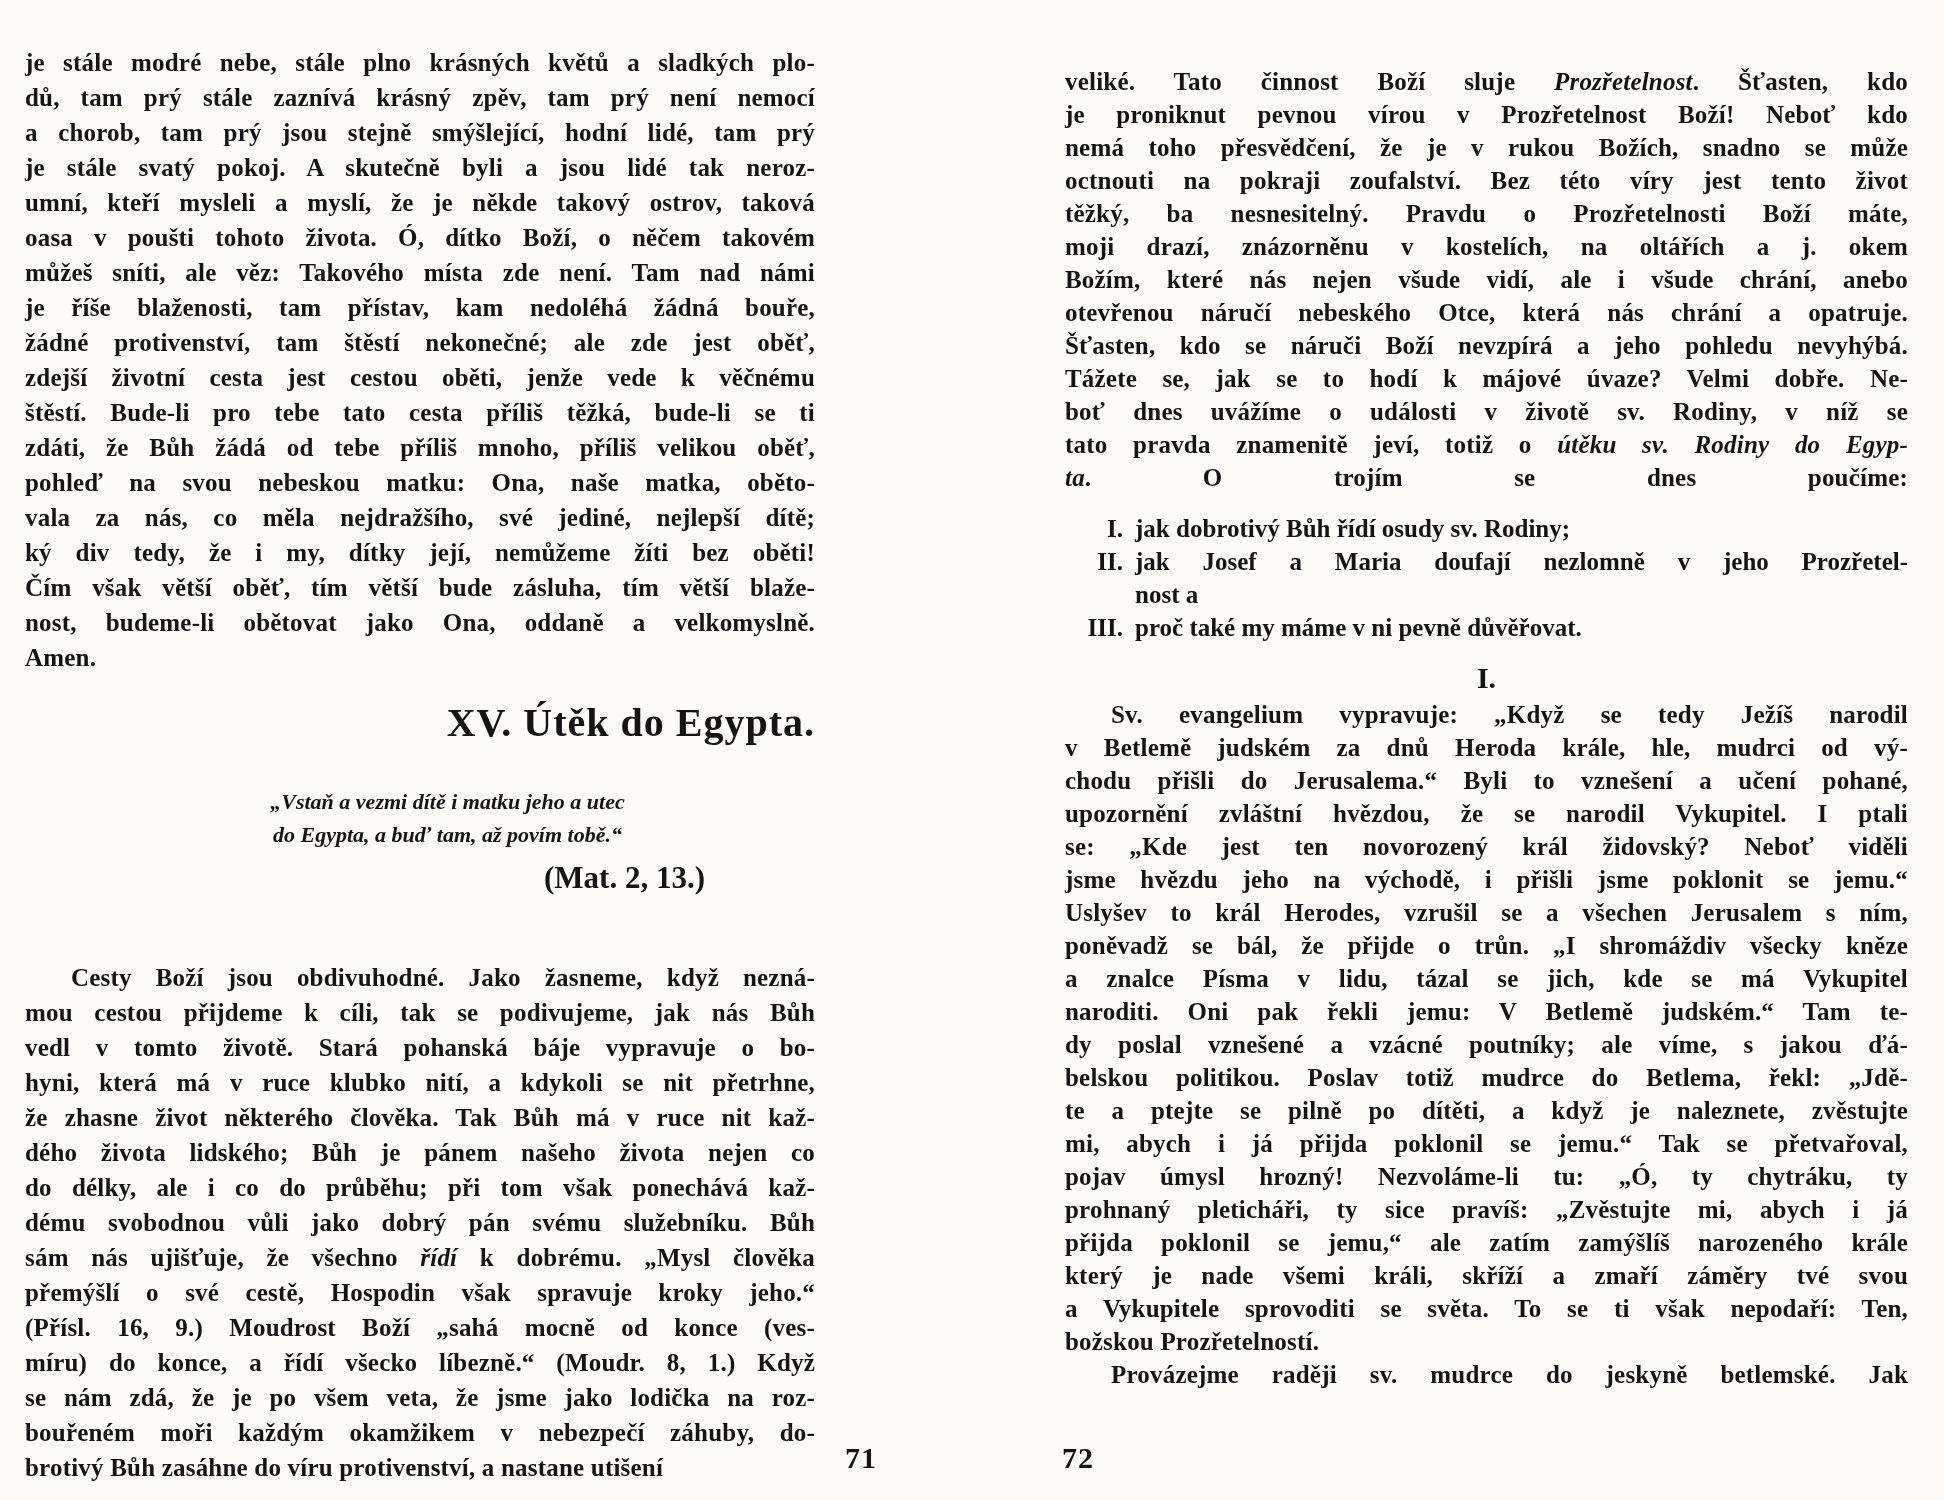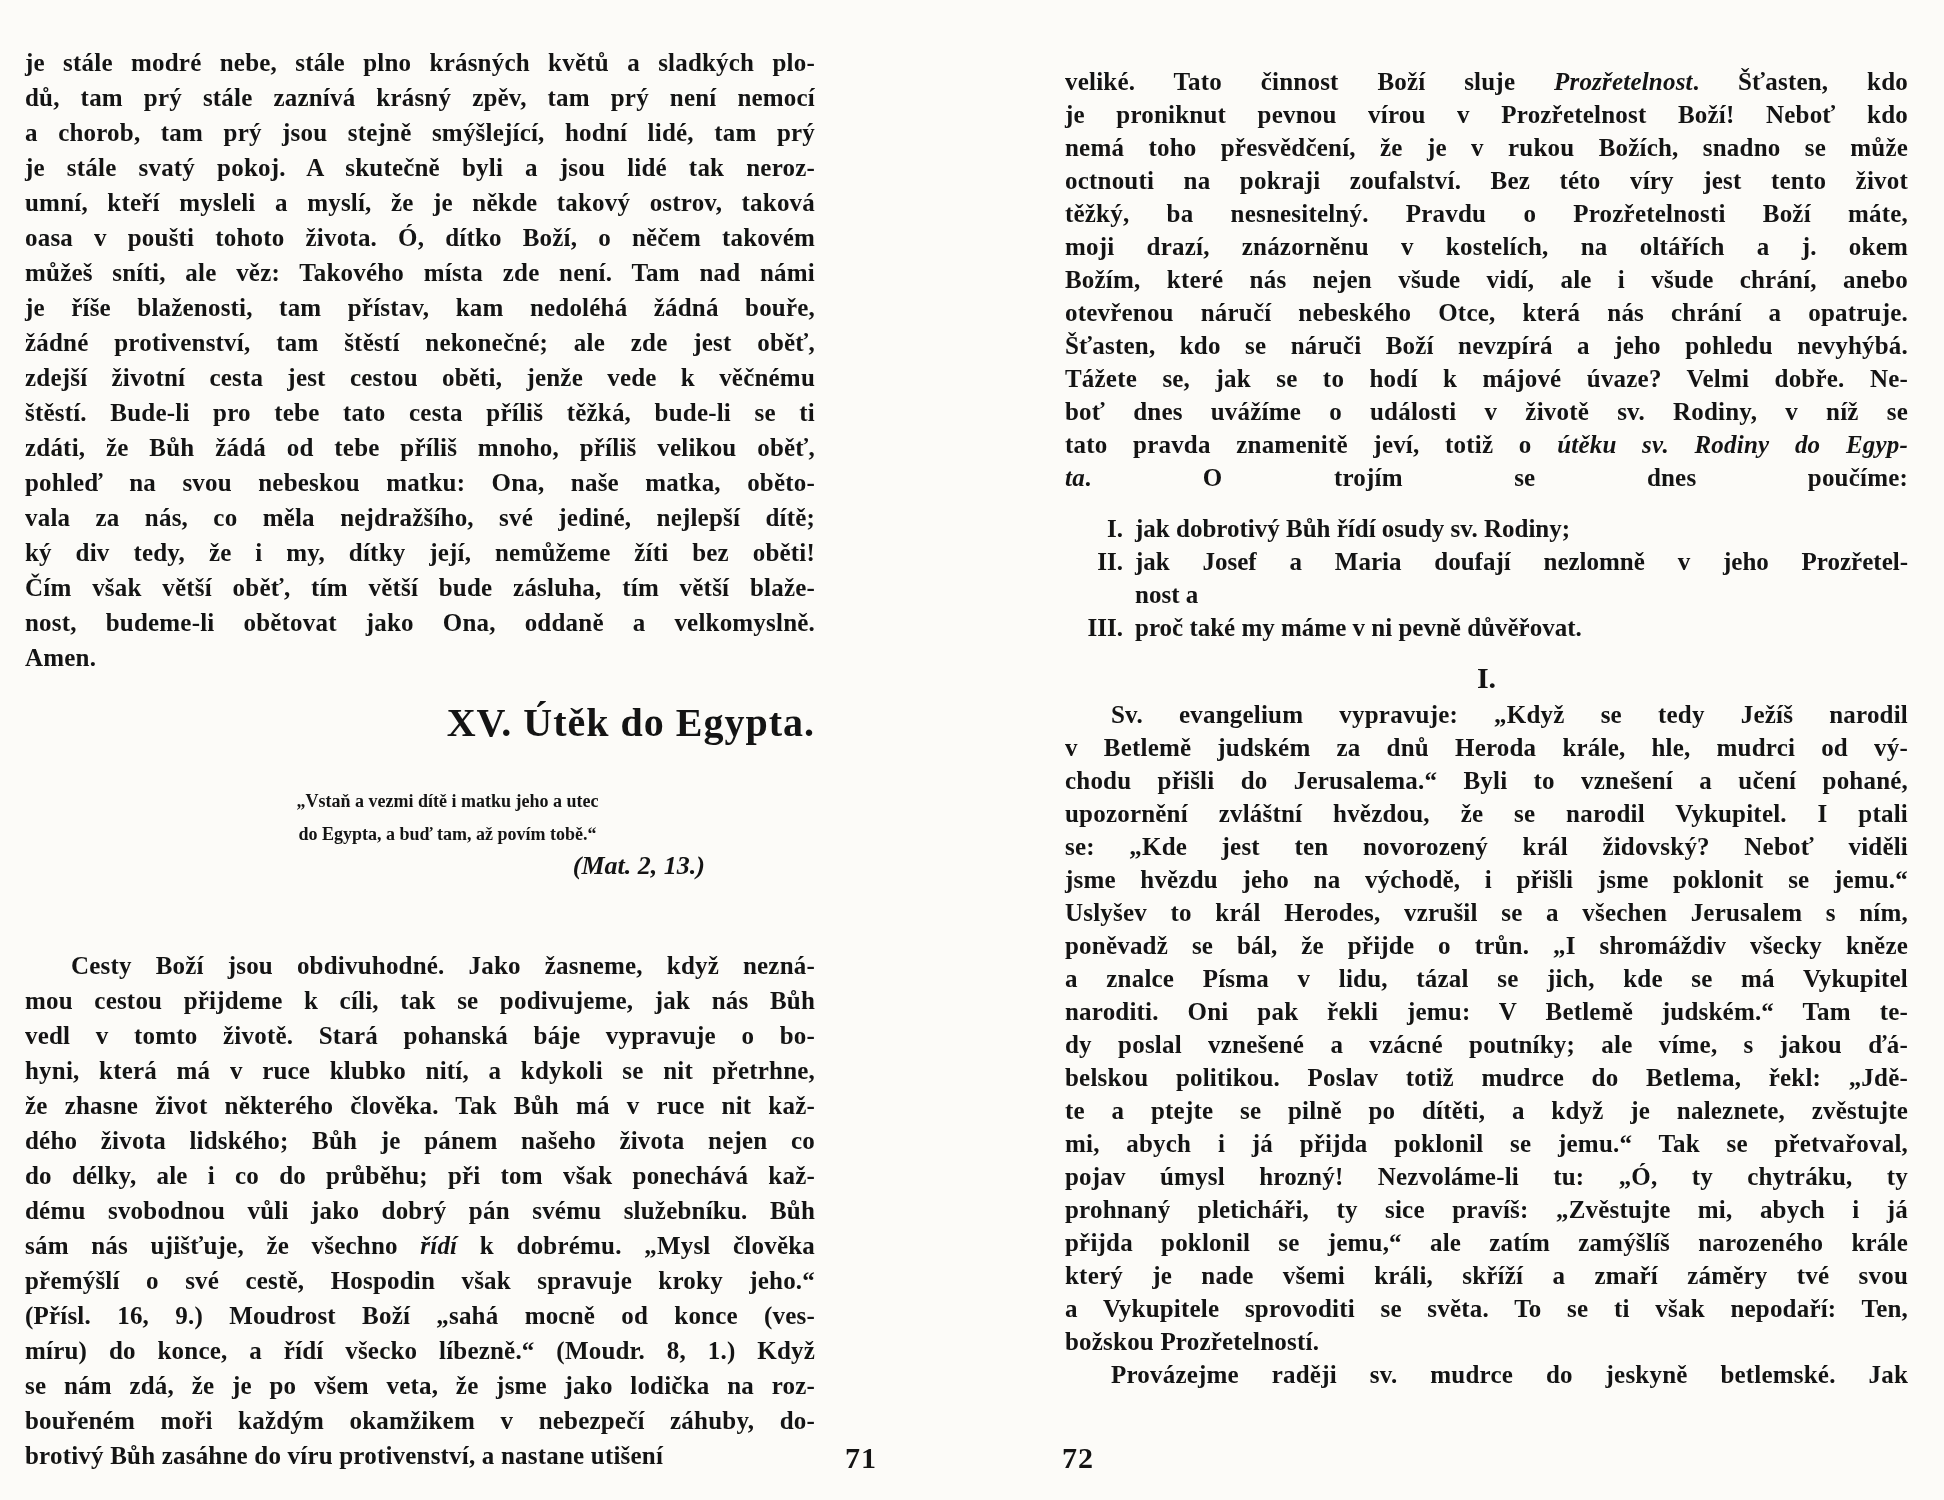--- a/index.html
+++ b/index.html
@@ -57,35 +57,35 @@
     margin-top: 24px;
     font-size: 40px;
     line-height: 48px;
     font-weight: 700;
     text-align: right;
     letter-spacing: 1px;
   }
   .epigraph {
     margin-top: 38px;
     padding-left: 55px;
-    font-size: 18px;
+    font-size: 22px;
     line-height: 33px;
+    font-style: italic;
     font-weight: 700;
   }
   .epigraph .tl,
   .epigraph .tl.last {
     text-align: center;
     text-align-last: center;
   }
   .epigraph-source {
-    margin-top: 0;
+    margin-top: 12px;
     padding-right: 110px;
-    font-size: 26px;
+    font-size: 31px;
     line-height: 30px;
-    font-style: italic;
     font-weight: 700;
     text-align: right;
   }
   .para-spaced {
     margin-top: 67px;
   }
   .topic-list {
     margin-top: 18px;
     font-size: 25px;
     font-weight: 700;

